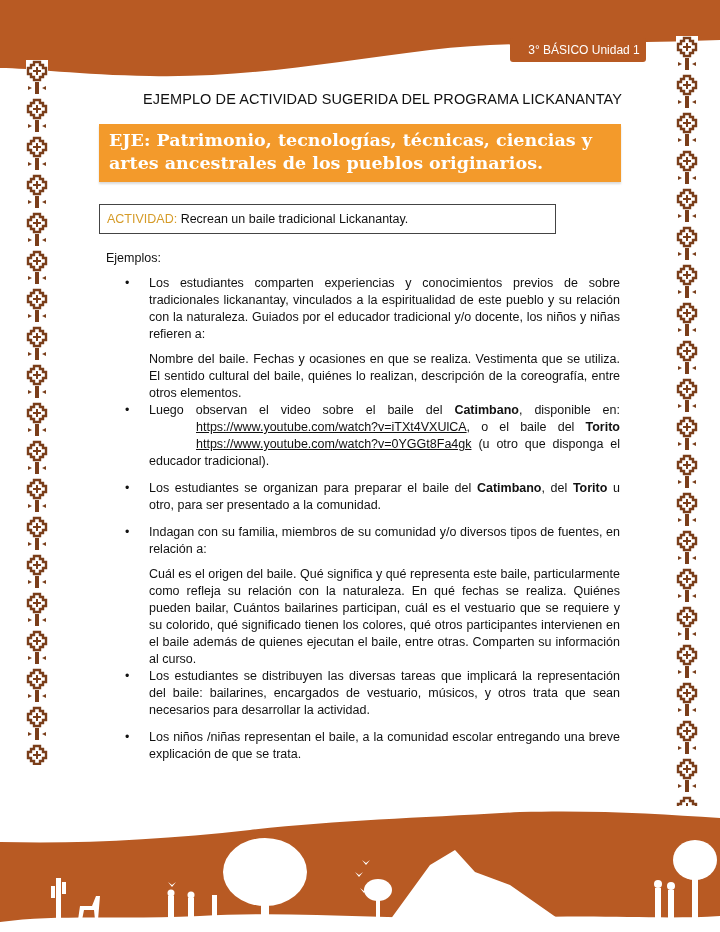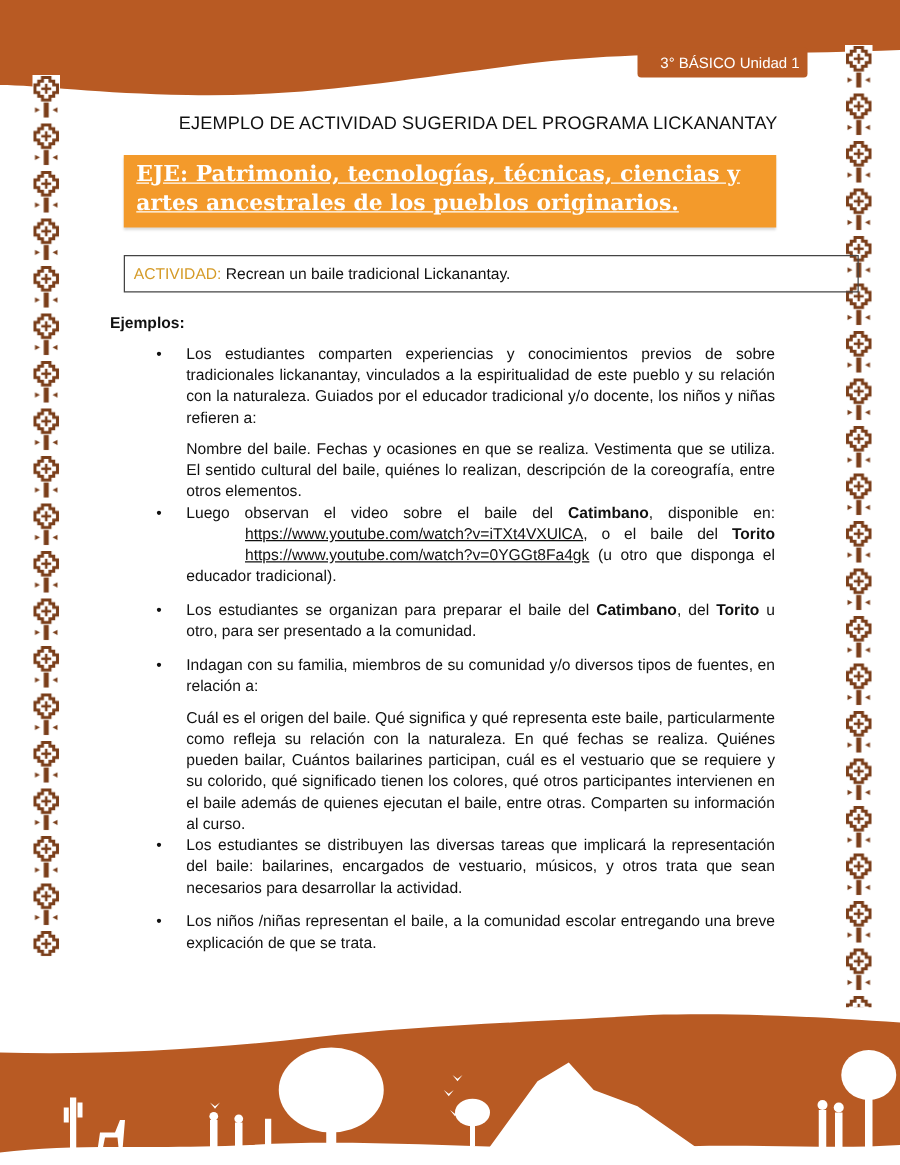--- a/index.html
+++ b/index.html
@@ -29,29 +29,29 @@
     .unit-stem { position: absolute; left: 596px; top: 30px; width: 4px; height: 10px; background: #b85a23; }
 
     .doc-title {
       position: absolute; left: 98px; top: 91px; width: 524px; text-align: right;
       font-size: 14.5px; letter-spacing: 0.1px; color: #111;
     }
     .eje-box {
       position: absolute; left: 99px; top: 124px; width: 522px; height: 58px;
       background: #f39a2b; color: #fff; box-shadow: 0 2px 2px rgba(0,0,0,0.15);
       font-family: "DejaVu Serif", "Liberation Serif", serif; font-weight: bold;
-      font-size: 17.5px; line-height: 23px; padding: 5px 10px; box-sizing: border-box; text-decoration: underline;
+      font-size: 17.5px; line-height: 23px; padding: 5px 10px; box-sizing: border-box;
     }
     .activity-box {
-      position: absolute; left: 99px; top: 204px; width: 588px; height: 30px;
+      position: absolute; left: 99px; top: 204px; width: 457px; height: 30px;
       border: 1px solid #444; box-sizing: border-box;
       font-size: 12.5px; line-height: 28px; padding-left: 7px;
     }
     .activity-label { color: #d59b28; }
-    .examples-heading { position: absolute; left: 88px; top: 251px; font-size: 12.5px; font-weight: bold; }
+    .examples-heading { position: absolute; left: 106px; top: 251px; font-size: 12.5px; font-weight: normal; }
 
     .content { position: absolute; left: 120px; top: 275px; width: 500px; font-size: 12.5px; line-height: 17px; }
     .item { position: relative; padding-left: 29px; text-align: justify; }
     .bullet { position: absolute; left: 5px; top: 0; }
     .para { margin: 0; }
     .sub { margin-top: 8px; }
     .gap { height: 10px; }
     .link { text-decoration: underline; padding-left: 47px; }
     b { font-weight: bold; }
   </style>

